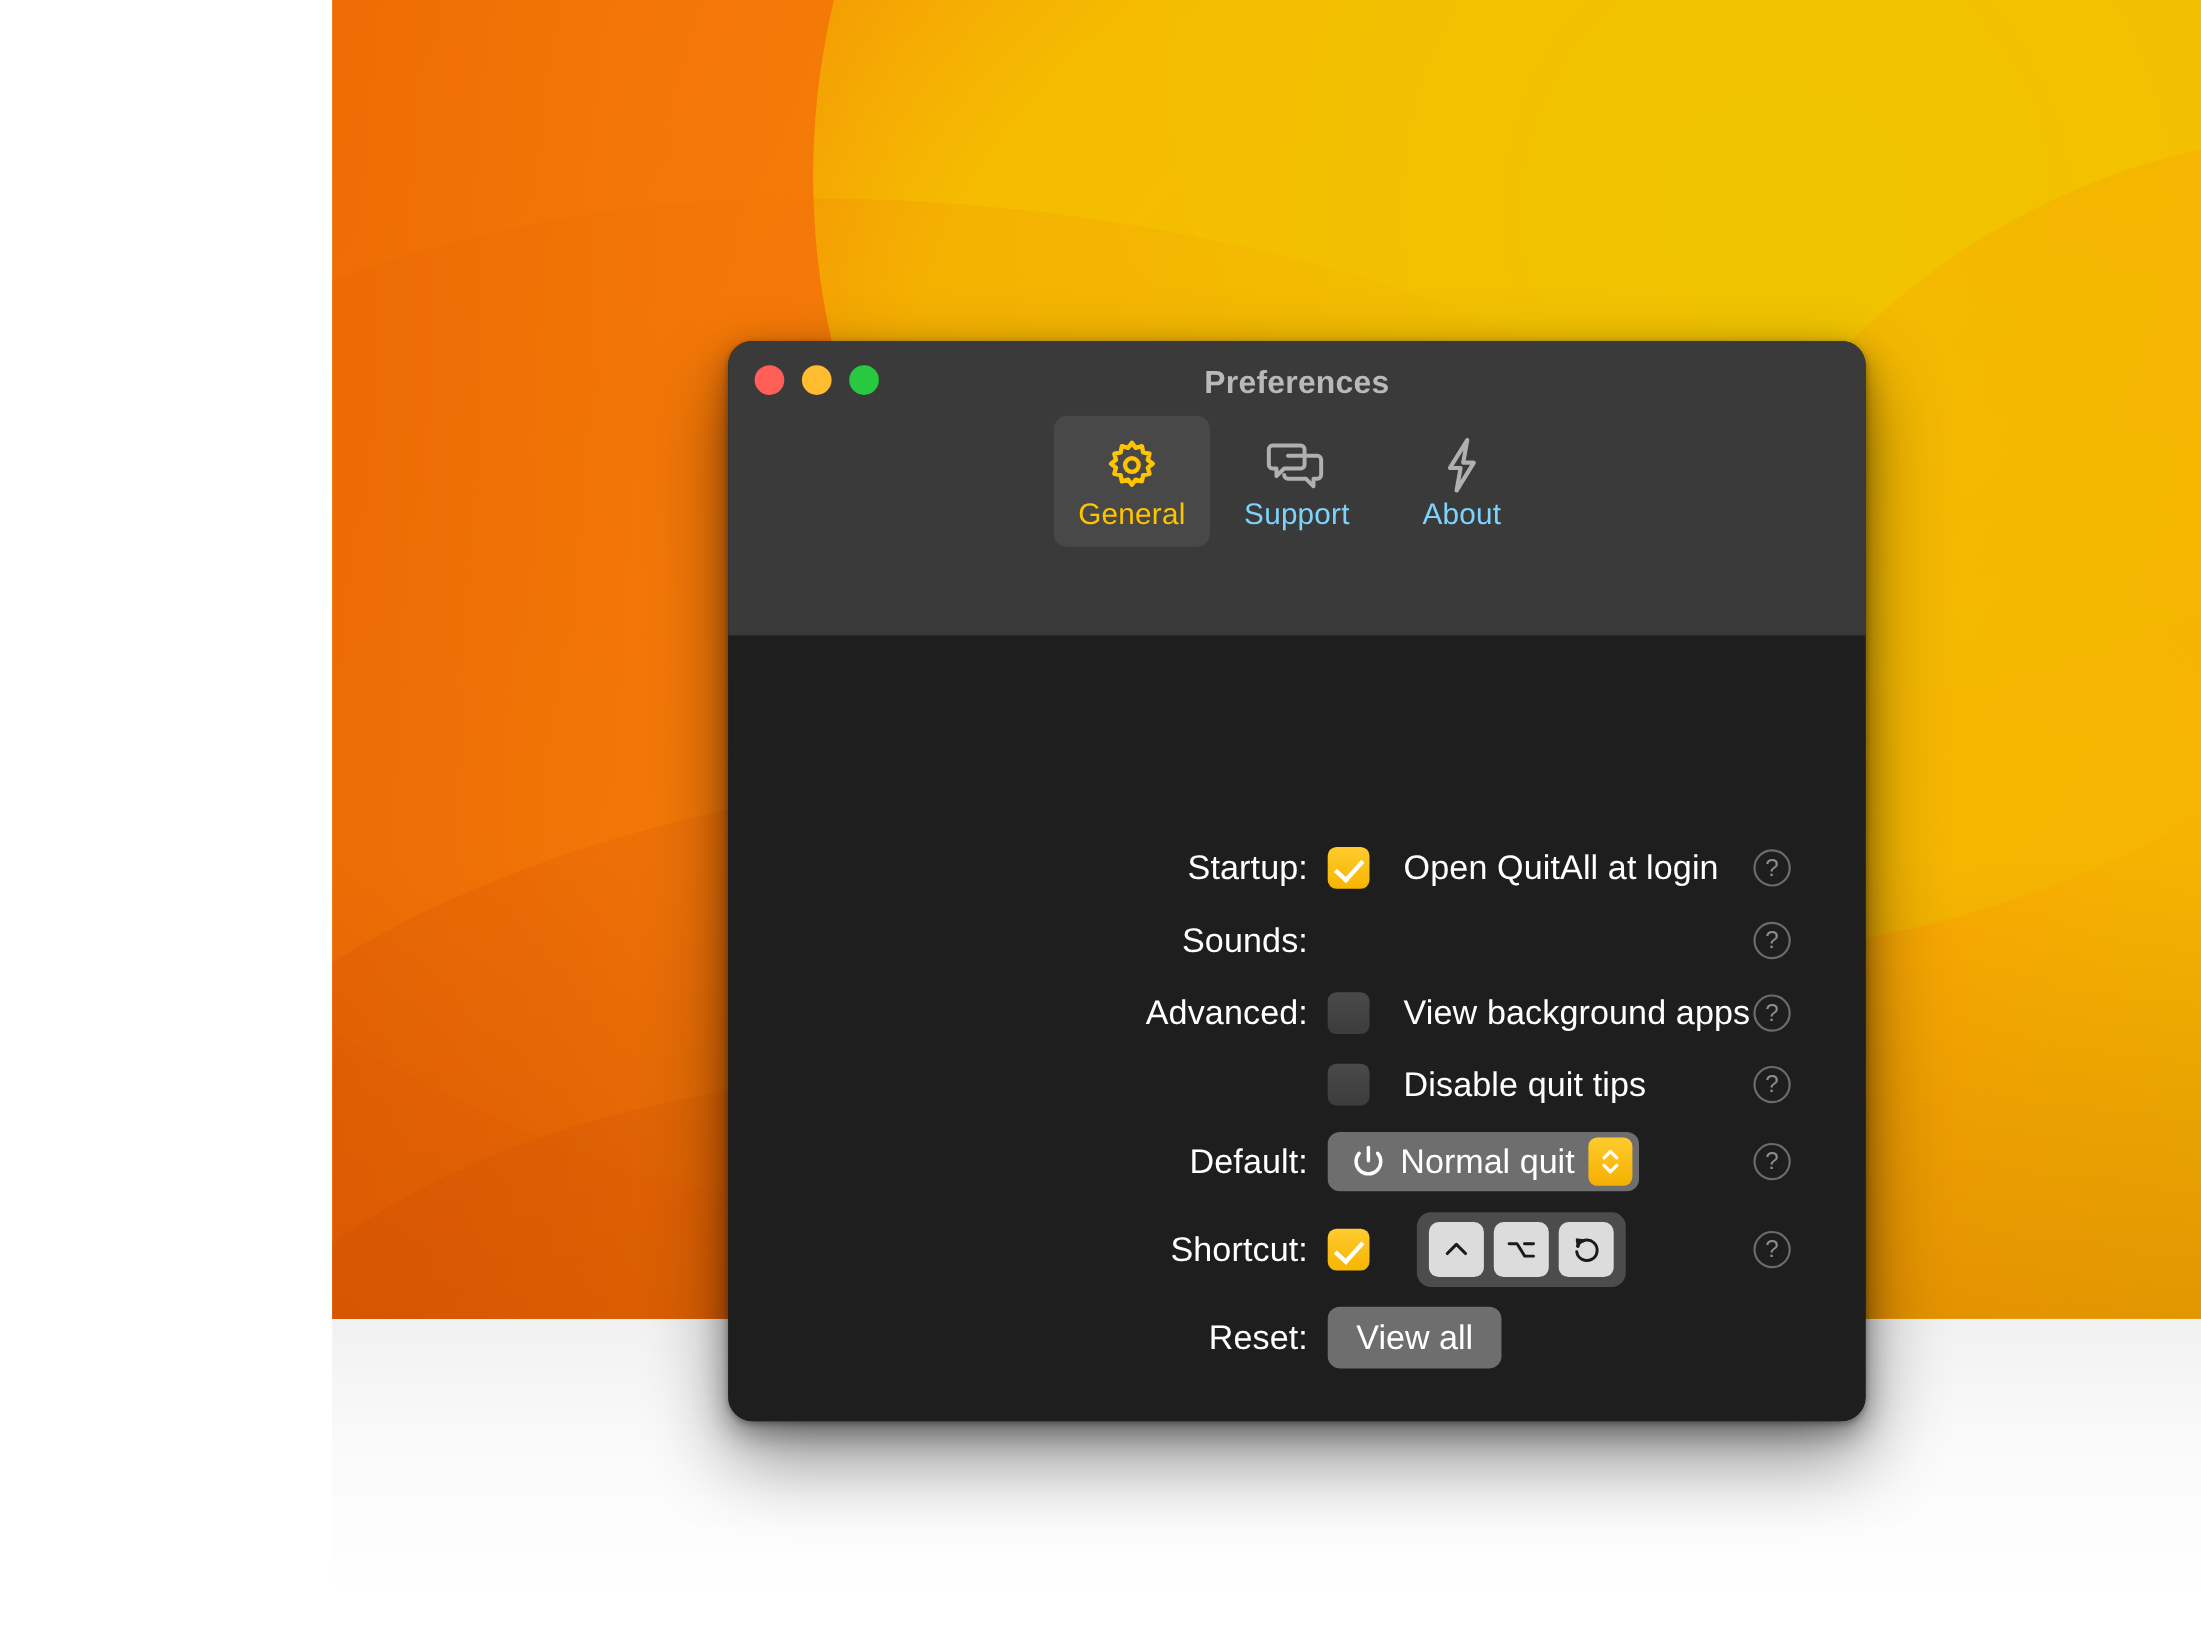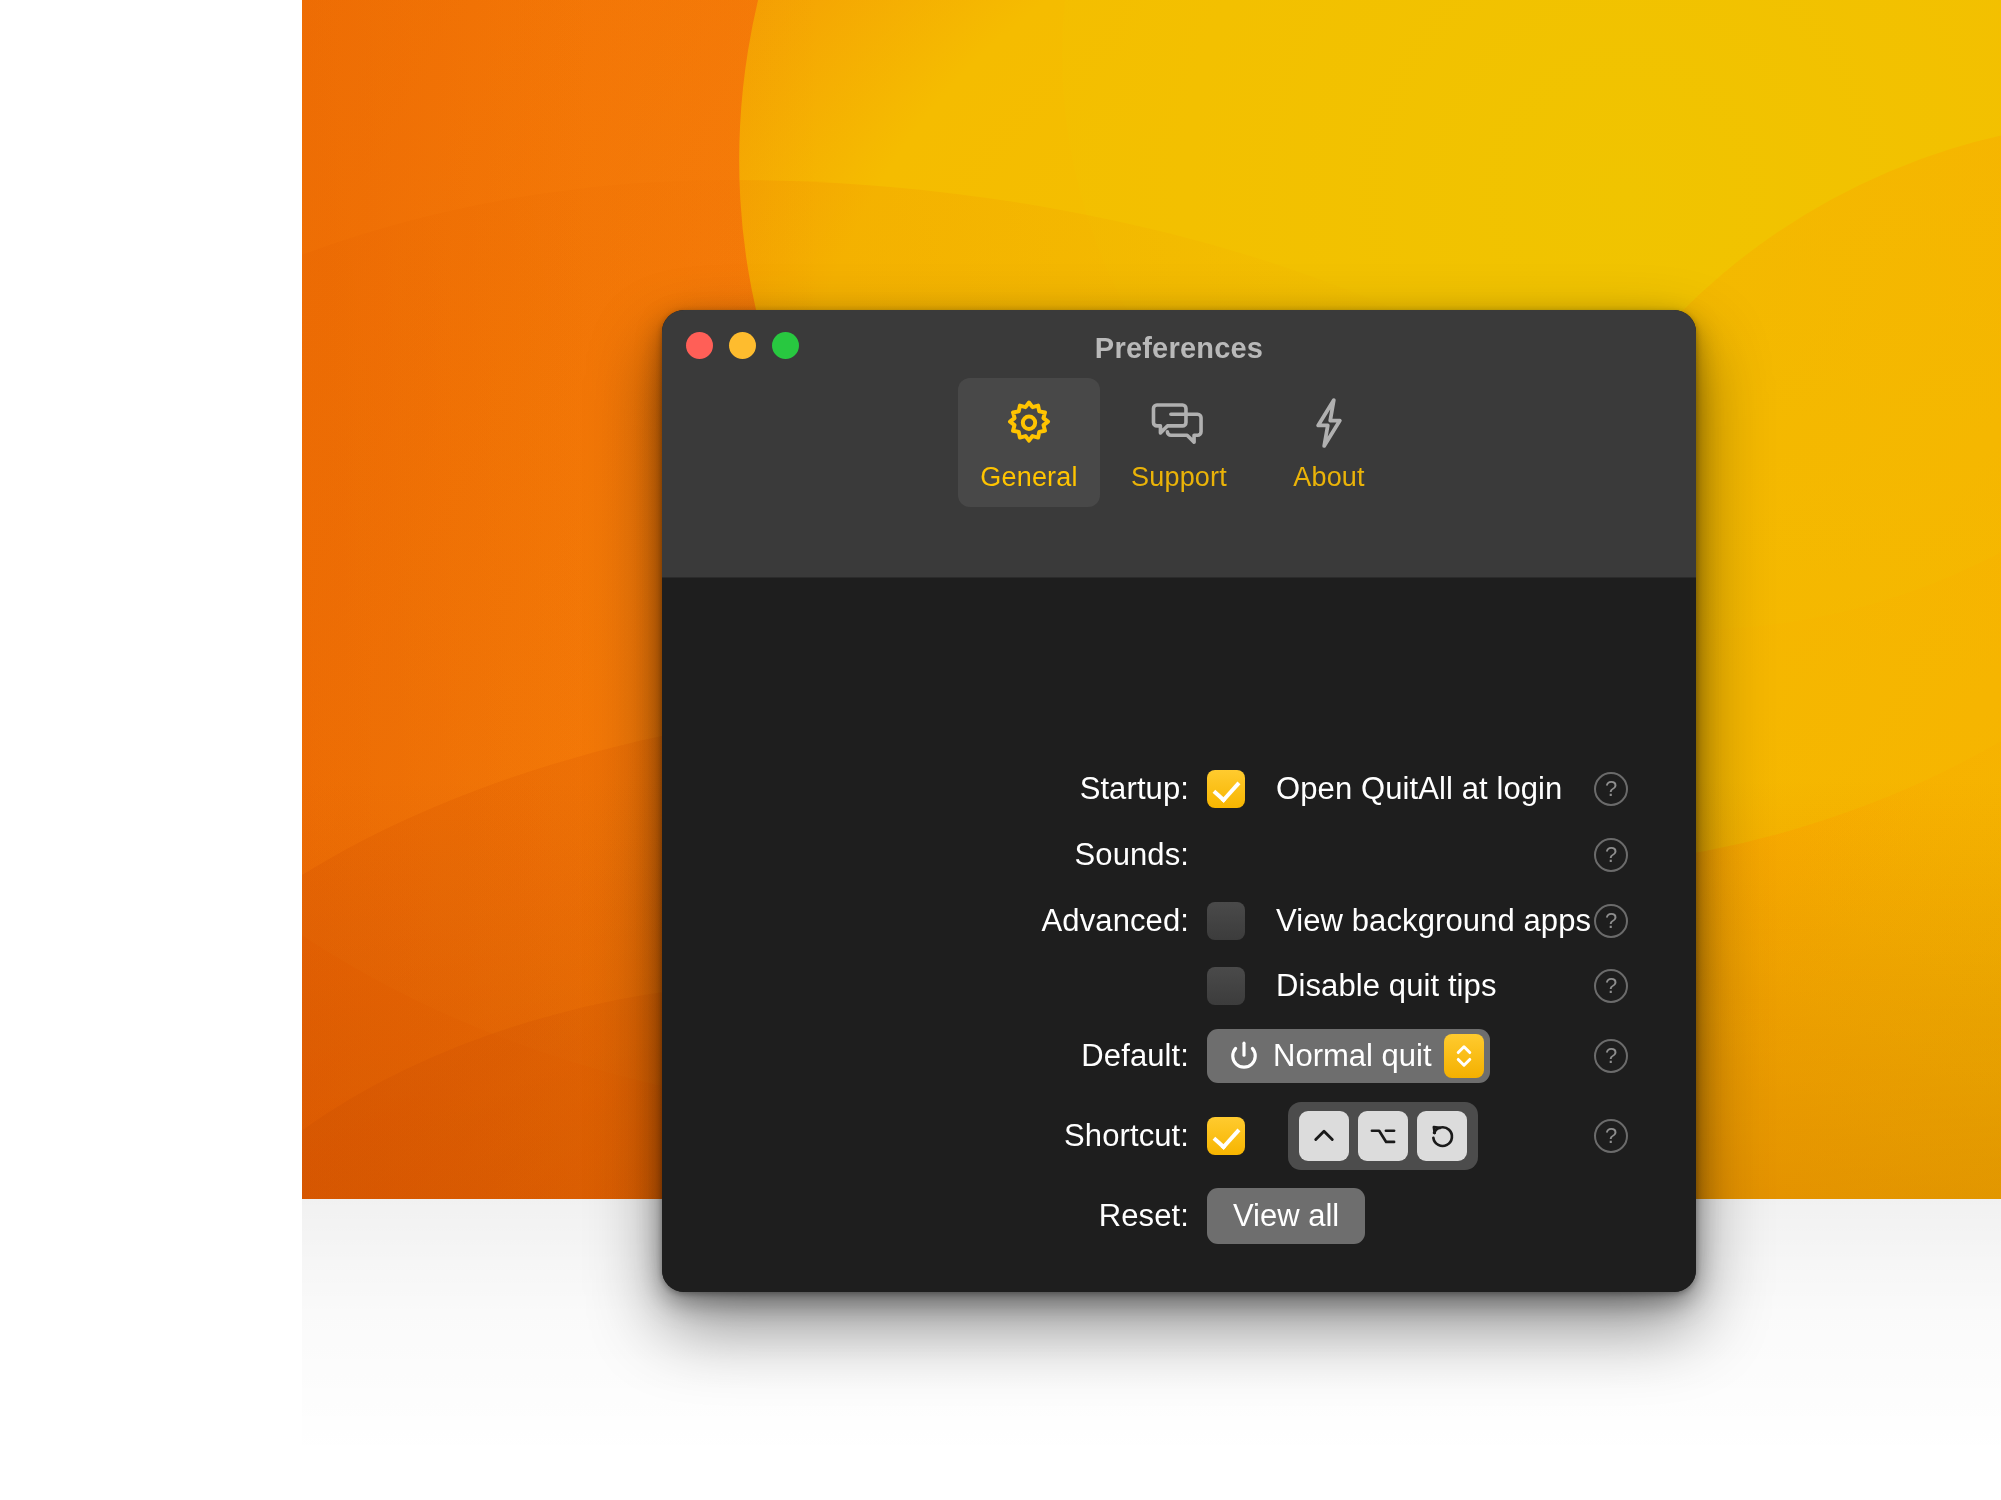--- a/index.html
+++ b/index.html
@@ -162,28 +162,27 @@
     align-items: flex-start;
     gap: 8px;
   }
   .tool-item {
     width: 142px;
     padding: 16px 0 14px 0;
     border-radius: 12px;
     display: flex;
     flex-direction: column;
     align-items: center;
-    gap: 10px;
     cursor: default;
   }
   .tool-item.selected { background: #484848; }
   .tool-icon { height: 58px; display: flex; align-items: center; justify-content: center; }
   .tool-label {
     font-size: 27px;
-    color: #eab308;
+    color: #7dd3fc;
     letter-spacing: 0.2px;
   }
   .tool-item.selected .tool-label { color: #ffc400; }
 
   
   .content {
     position: relative;
     padding: 0;
     height: 714px;
     background: #1e1e1e;

